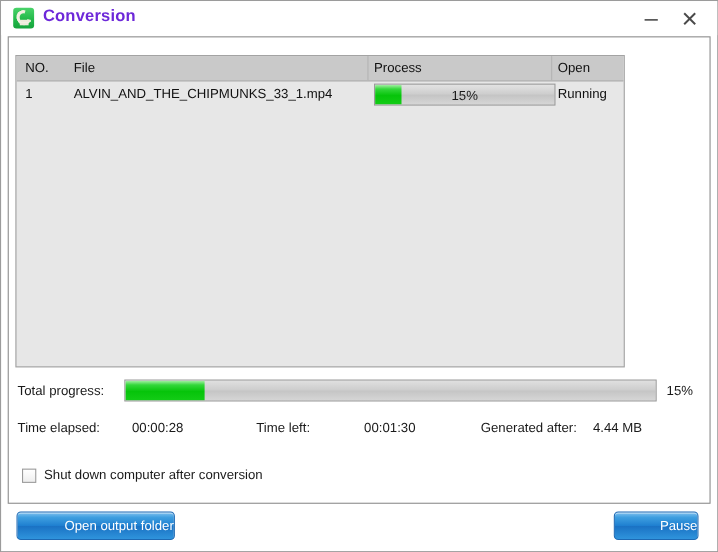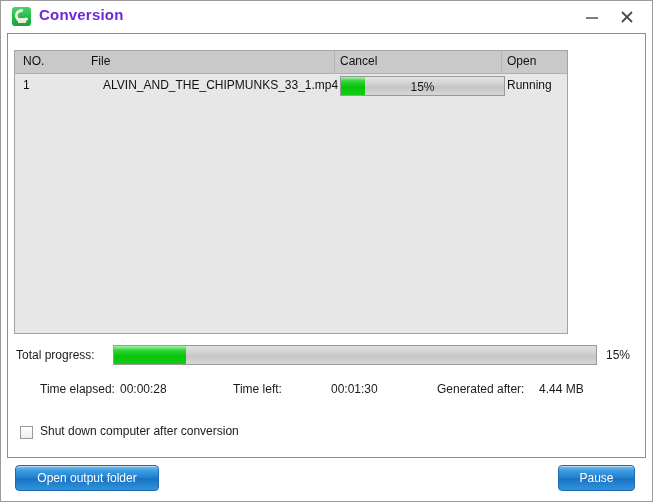--- a/index.html
+++ b/index.html
@@ -115,21 +115,21 @@
     border-bottom: 1px solid #b0b0b0;
   }
   #list-header .th {
     position: absolute;
     top: 3px;
     font-size: 12px;
     color: #111111;
     white-space: nowrap;
   }
   .th.col-no   { left: 8px; }
-  .th.col-file { left: 52px; margin-left: 24px; }
+  .th.col-file { left: 52px; }
   .th.col-proc { left: 325px; }
   .th.col-state{ left: 492px; }
   .hdr-sep {
     position: absolute;
     top: 0;
     width: 1px;
     height: 22px;
     background: #b4b4b4;
   }
   .hdr-sep.s1 { left: 319px; }
@@ -148,21 +148,21 @@
     height: 24px;
   }
   .list-row .cell {
     position: absolute;
     top: 4px;
     font-size: 12px;
     color: #111111;
     white-space: nowrap;
   }
   .cell.c-no    { left: 8px; }
-  .cell.c-file  { left: 52px; margin-left: 36px; }
+  .cell.c-file  { left: 52px; }
   .cell.c-state { left: 492px; }
 
   .row-progress {
     position: absolute;
     left: 325px; top: 2px;
     width: 165px; height: 20px;
     box-sizing: border-box;
     border: 1px solid #9a9a9a;
     background: linear-gradient(180deg,#e3e3e3 0%, #cdcdcd 48%, #c4c4c4 52%, #d6d6d6 100%);
     overflow: hidden;
@@ -215,21 +215,21 @@
   }
 
   
   #stats-row {
     position: absolute;
     left: 6px; top: 348px;
     width: 627px; height: 18px;
     font-size: 12px;
   }
   #stats-row span { position: absolute; top: 0; white-space: nowrap; }
-  .st-el-label { left: 2px; margin-left: 24px; }
+  .st-el-label { left: 2px; }
   .st-el-value { left: 106px; }
   .st-lf-label { left: 219px; }
   .st-lf-value { left: 317px; }
   .st-gs-label { left: 423px; }
   .st-gs-value { left: 525px; }
 
   
   #shutdown-row {
     position: absolute;
     left: 6px; top: 390px;
@@ -254,21 +254,21 @@
   
   .btn {
     position: absolute;
     box-sizing: border-box;
     height: 26px;
     border: 1px solid #1d69b4;
     border-radius: 4px;
     background: linear-gradient(180deg,#7fc0ee 0%, #3f9fe0 18%, #1e7fd0 50%, #1a72c4 52%, #2f94dc 100%);
     color: #ffffff;
     font-size: 12px;
-    text-align: center;
+    text-align: right;
     line-height: 24px;
     cursor: default;
     box-shadow: inset 0 1px 0 rgba(255,255,255,.45);
     white-space: nowrap;
   }
   #btn-open   { left: 14px;  top: 464px; width: 144px; }
   #btn-cancel { left: 468px; top: 464px; width: 77px; }
   #btn-pause  { left: 557px; top: 464px; width: 77px; }
 </style>
 </head>
@@ -299,21 +299,21 @@
 
   <div id="content-panel">
 
     <div id="list-panel">
 
       <div id="list-header">
         <div class="hdr-sep s1"></div>
         <div class="hdr-sep s2"></div>
         <div class="th col-no">NO.</div>
         <div class="th col-file">File</div>
-        <div class="th col-proc">Cancel</div>
+        <div class="th col-proc">Process</div>
         <div class="th col-state">Open</div>
       </div>
 
       <div id="list-rows">
         <div class="list-row" style="top:0px">
           <div class="cell c-no">1</div>
           <div class="cell c-file">ALVIN_AND_THE_CHIPMUNKS_33_1.mp4</div>
           <div class="row-progress">
             <div class="fill" id="row-fill" style="width: 15%;"></div>
             <div class="pct">15%</div>

